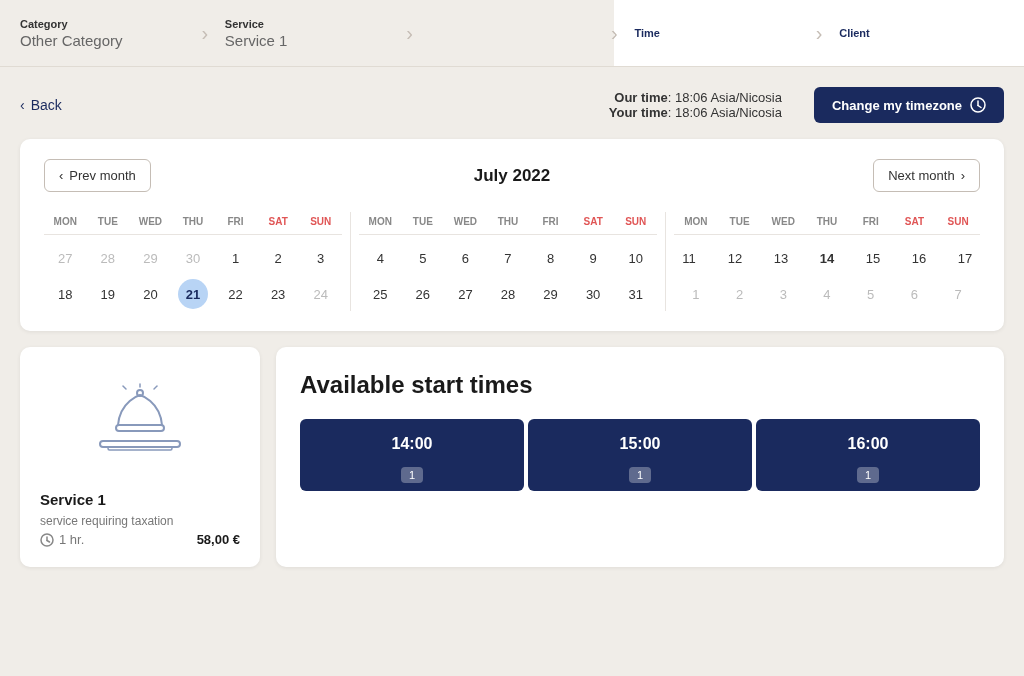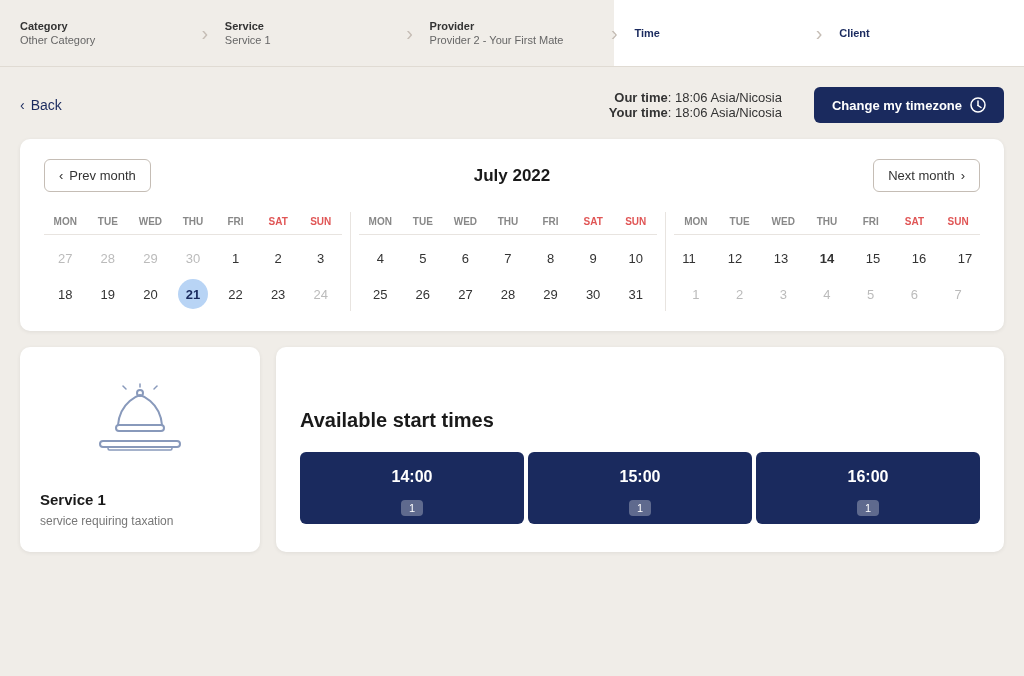--- a/index.html
+++ b/index.html
@@ -47,21 +47,21 @@
     .breadcrumb-text {
       display: flex;
       flex-direction: column;
     }
     .breadcrumb-title {
       font-size: 11px;
       font-weight: 600;
       color: #333;
     }
     .breadcrumb-subtitle {
-      font-size: 11px;
+      font-size: 15px;
       color: #666;
       margin-top: 2px;
     }
     .breadcrumb-item.active .breadcrumb-title {
       color: #1a2a5e;
       font-weight: 700;
     }
 
     
     .main-content {
@@ -229,25 +229,24 @@
 
     
     .times-card {
       background: white;
       border-radius: 10px;
       padding: 24px;
       flex: 1;
       box-shadow: 0 1px 4px rgba(0,0,0,0.07);
     }
     .times-title {
-      font-size: 20px;
+      font-size: 24px;
       font-weight: 700;
       color: #1a1a1a;
       margin-bottom: 20px;
-      margin-top: 38px;
     }
     .time-slots {
       display: flex;
       gap: 4px;
     }
     .time-slot {
       background: #1a2a5e;
       color: white;
       border-radius: 6px;
       padding: 16px 20px 8px;
@@ -288,24 +287,20 @@
     <span class="arrow">›</span>
   </div>
   <div class="breadcrumb-item">
     <div class="breadcrumb-text">
       <span class="breadcrumb-title">Service</span>
       <span class="breadcrumb-subtitle">Service 1</span>
     </div>
     <span class="arrow">›</span>
   </div>
   <div class="breadcrumb-item">
-    <div class="breadcrumb-text">
-      <span class="breadcrumb-title">Provider</span>
-      <span class="breadcrumb-subtitle">Provider 2 - Your First Mate</span>
-    </div>
     <span class="arrow">›</span>
   </div>
   <div class="breadcrumb-item active">
     <div class="breadcrumb-text">
       <span class="breadcrumb-title">Time</span>
     </div>
     <span class="arrow">›</span>
   </div>
   <div class="breadcrumb-item active">
     <div class="breadcrumb-text">
@@ -473,20 +468,31 @@
           <rect x="10" y="58" width="80" height="6" rx="3" stroke="#8899bb" stroke-width="2" fill="none"></rect>
           <rect x="18" y="64" width="64" height="3" rx="1.5" stroke="#8899bb" stroke-width="1.5" fill="none"></rect>
 
           <line x1="36" y1="6" x2="33" y2="3" stroke="#8899bb" stroke-width="1.5" stroke-linecap="round"></line>
           <line x1="50" y1="4" x2="50" y2="1" stroke="#8899bb" stroke-width="1.5" stroke-linecap="round"></line>
           <line x1="64" y1="6" x2="67" y2="3" stroke="#8899bb" stroke-width="1.5" stroke-linecap="round"></line>
         </svg>
       </div>
       <div class="service-name">Service 1</div>
       <div class="service-desc">service requiring taxation</div>
+      <div class="service-meta">
+        <div class="service-duration">
+          <svg width="14" height="14" viewBox="0 0 14 14" fill="none">
+            <circle cx="7" cy="7" r="6" stroke="#888" stroke-width="1.5"></circle>
+            <line x1="7" y1="4" x2="7" y2="7.5" stroke="#888" stroke-width="1.5" stroke-linecap="round"></line>
+            <line x1="7" y1="7.5" x2="9.5" y2="9" stroke="#888" stroke-width="1.5" stroke-linecap="round"></line>
+          </svg>
+          <span>1 hr.</span>
+        </div>
+        <span class="service-price">58,00 €</span>
+      </div>
     </div>
 
     <div class="times-card">
       <div class="times-title">Available start times</div>
       <div class="time-slots">
         <div class="time-slot">
           <div class="time-slot-time">14:00</div>
           <span class="time-slot-badge">1</span>
         </div>
         <div class="time-slot">

